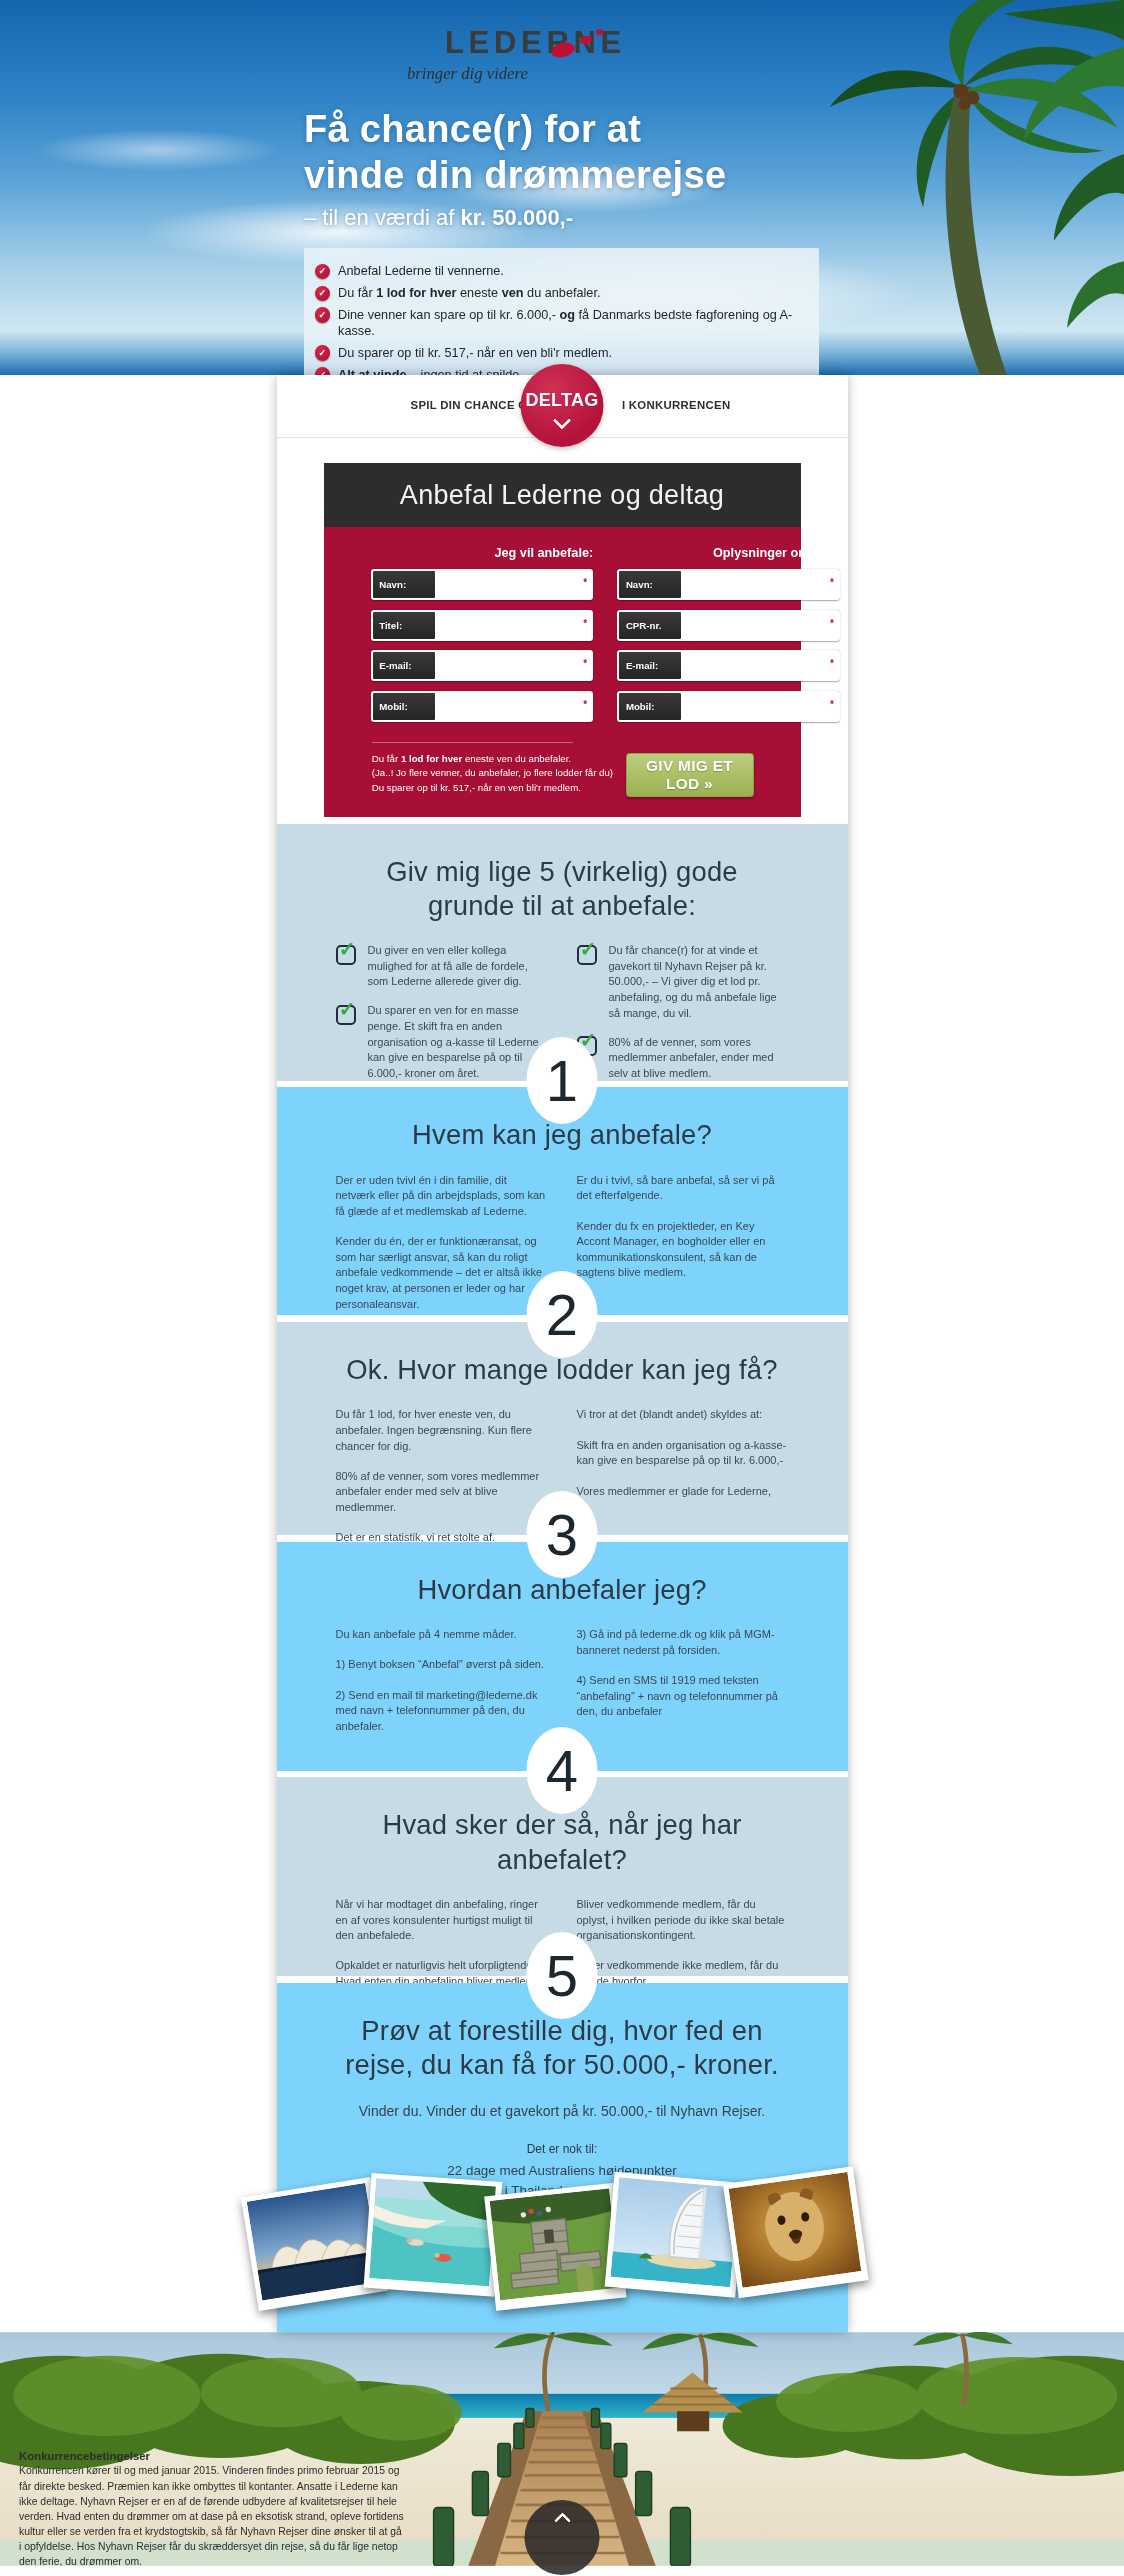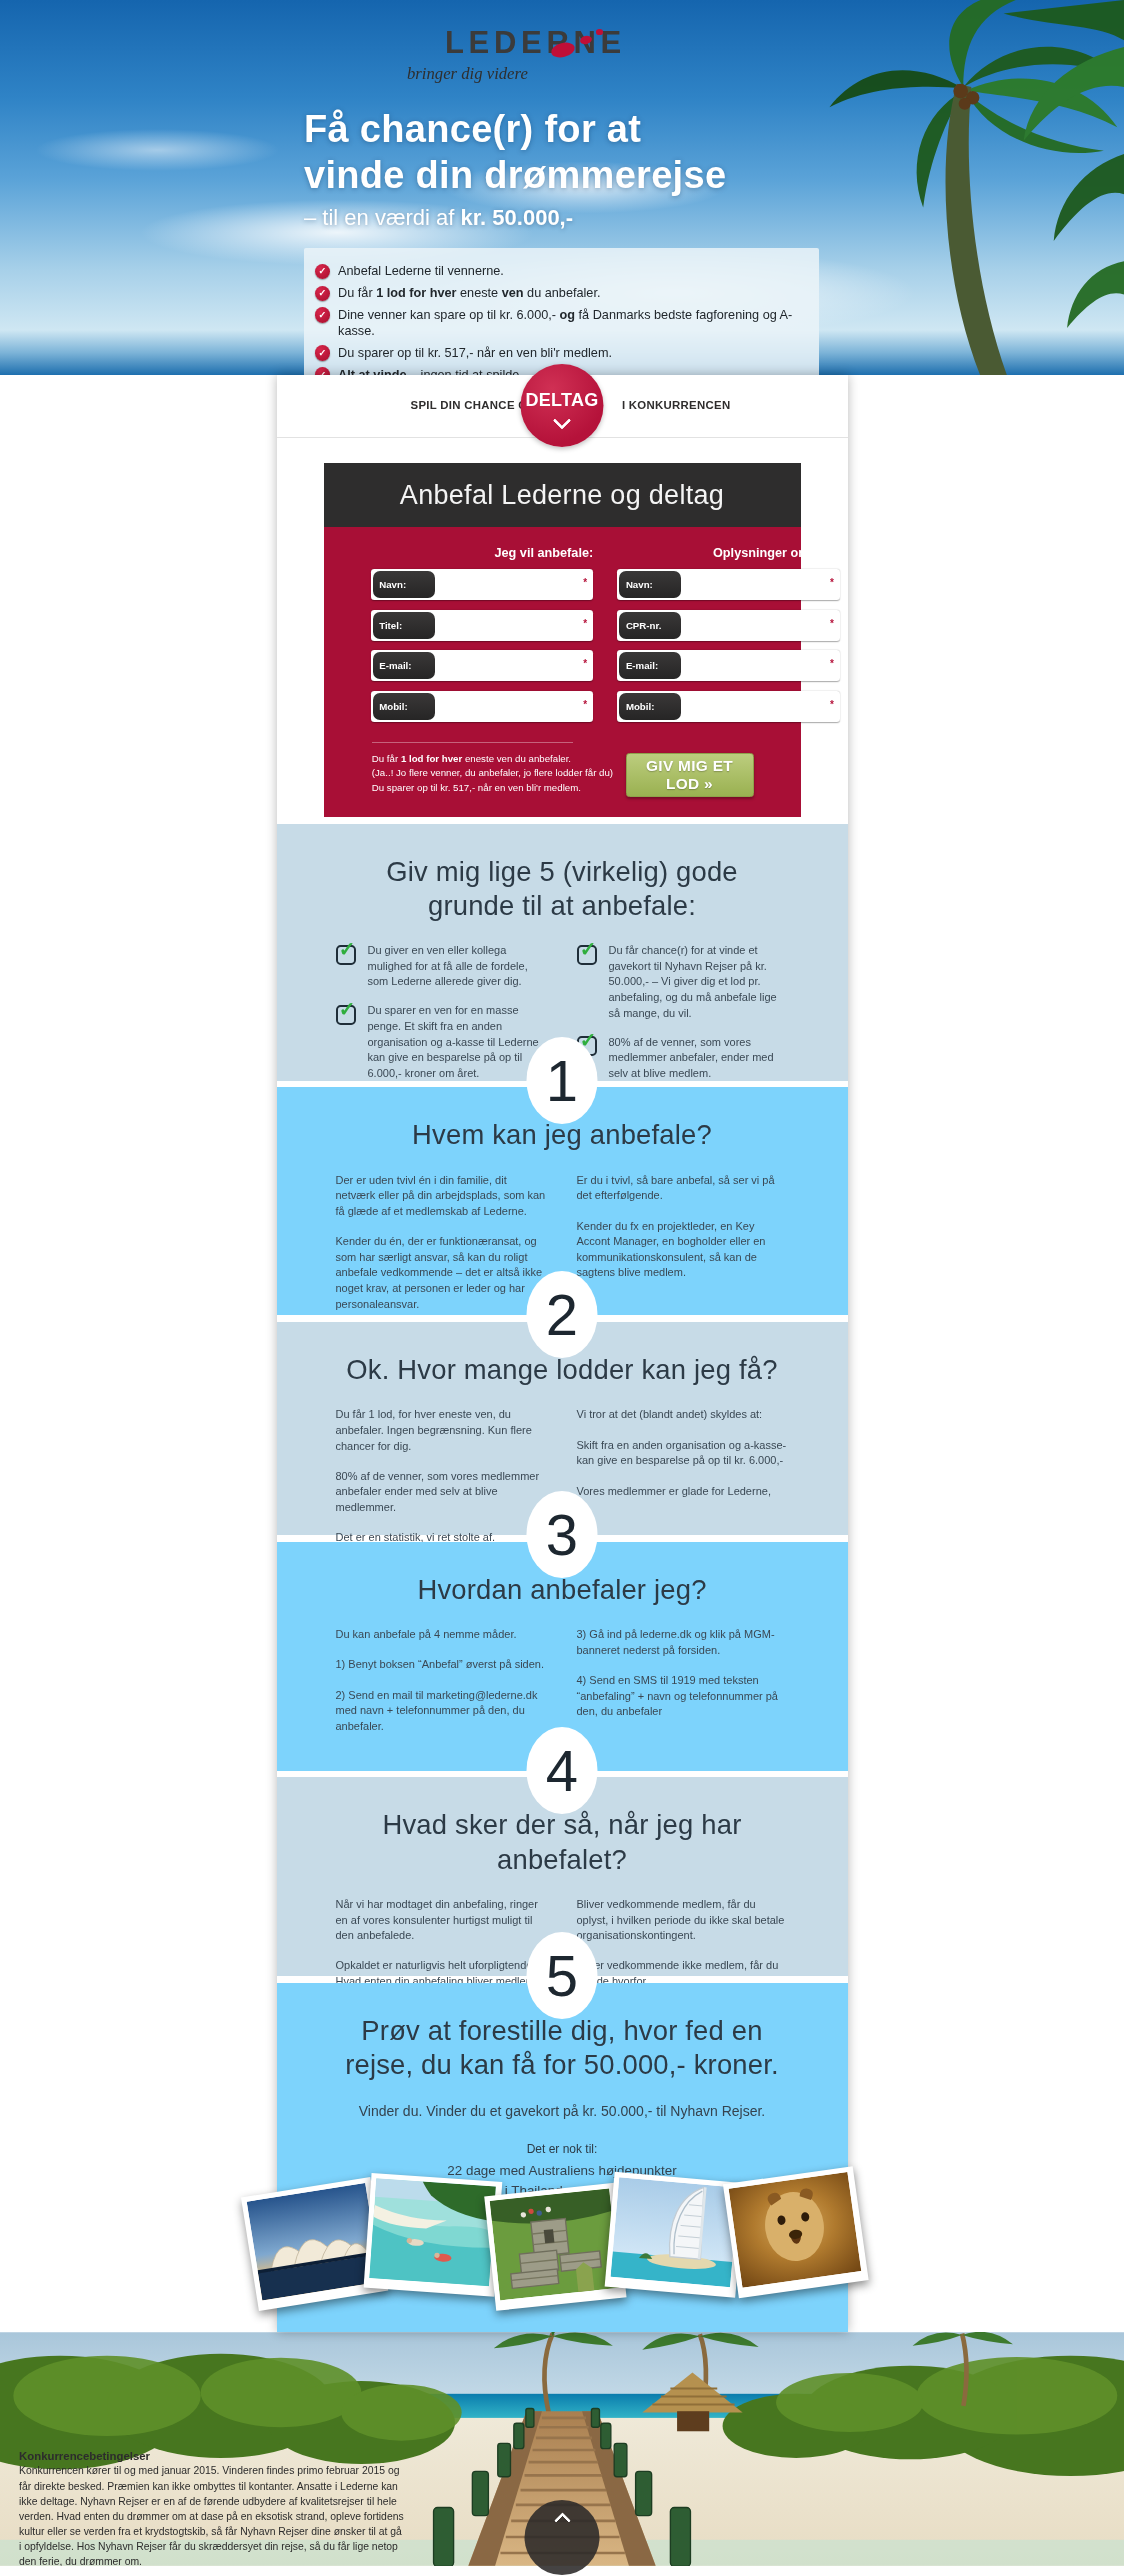--- a/index.html
+++ b/index.html
@@ -53,21 +53,21 @@
   
   .formbox{margin:25px 47px 0 47px;}
   .form-head{height:64px;background:#2e2d2d;display:flex;align-items:center;justify-content:center;}
   .form-head h2{margin:0;font-size:27px;color:#f4f4f4;font-weight:normal;letter-spacing:0.3px;}
   .form-body{position:relative;background:#a80f36;padding:19px 47px 20px 47px;box-sizing:border-box;}
   .form-cols{display:flex;gap:24px;}
   .fcol{flex:1;}
   .fcol h3{margin:0 0 9.4px 1.3px;font-size:12.7px;color:#fff;font-weight:bold;text-align:right;}
   .field{display:flex;align-items:stretch;background:#fff;border-radius:3.3px;padding:2px;margin-bottom:9.4px;
     box-shadow:0 0.7px 1.3px rgba(0,0,0,.35);position:relative;height:27px;box-sizing:content-box;}
-  .field .tab{flex:0 0 62px;background:linear-gradient(180deg,#3a3838,#262525);border-radius:7px;color:#fff;
+  .field .tab{flex:0 0 62px;background:linear-gradient(180deg,#3a3838,#262525);border-radius:1px;color:#fff;
     font-size:9.7px;font-weight:bold;display:flex;align-items:center;padding-left:6.7px;box-sizing:border-box;}
   .field input{flex:1;border:none;outline:none;font-size:10.7px;padding:0 12px 0 6.7px;border-radius:0 2.7px 2.7px 0;
     font-family:"Liberation Sans",sans-serif;background:#fff;min-width:0;}
   .field .req{position:absolute;right:6px;top:8px;color:#b5123a;font-size:10px;font-weight:bold;}
   .form-divider{width:201px;height:0.7px;background:rgba(255,255,255,.35);margin:10.7px 0 9.4px 1.3px;}
   .form-bottom{display:flex;justify-content:space-between;align-items:flex-start;}
   .form-notes{font-size:9.7px;color:#fff;line-height:1.5;margin-left:1.3px;}
   .form-notes .b{font-weight:bold;}
   .submit-btn{margin-top:1.3px;width:128px;height:44px;border:0.7px solid #8ea24b;border-radius:3.3px;cursor:pointer;
     background:linear-gradient(180deg,#bccd7e,#9ab151);color:#fff;font-size:15.4px;font-weight:bold;letter-spacing:0.3px;

